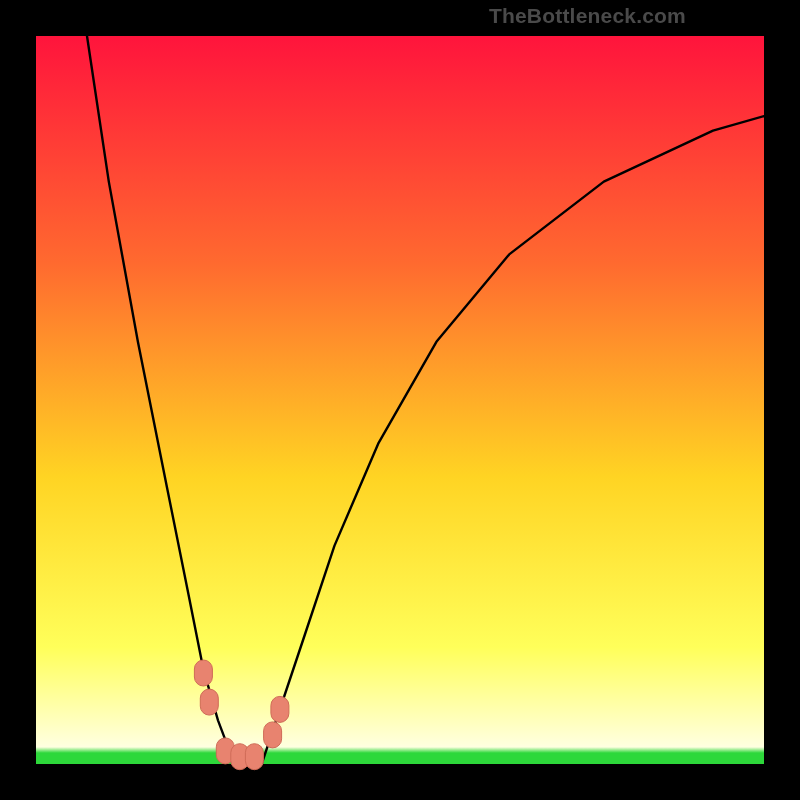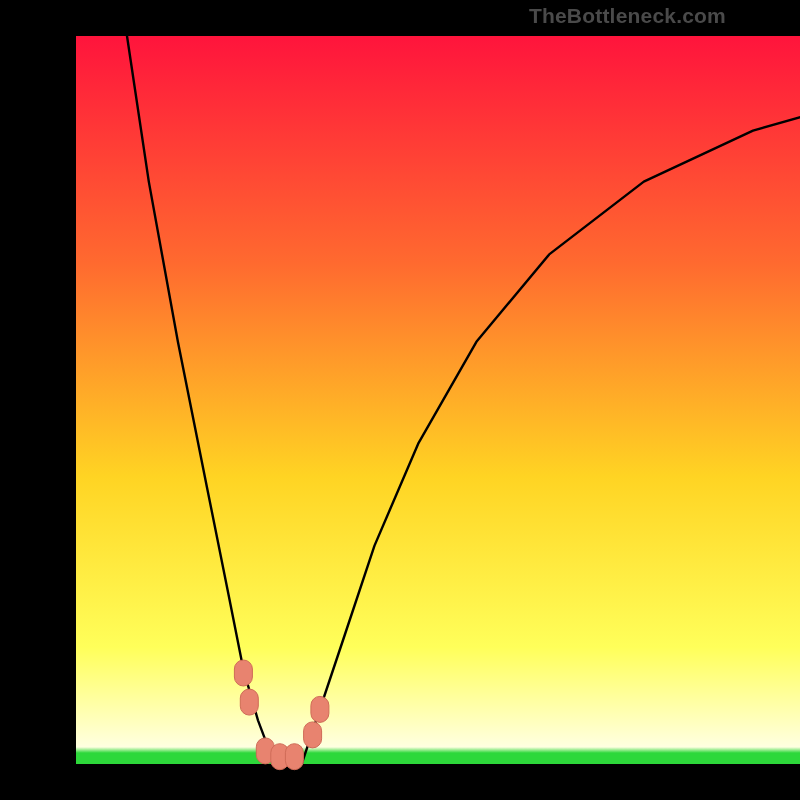--- a/index.html
+++ b/index.html
@@ -9,21 +9,20 @@
     height: 800px;
     background: #000;
     font-family: Arial, Helvetica, sans-serif;
     overflow: hidden;
   }
   .frame {
     position: relative;
     width: 696px;
     height: 800px;
     background: #000;
-    margin-left: 40px;
   }
   .watermark {
     position: absolute;
     top: 4px;
     right: 10px;
     color: #4a4a4a;
     font-weight: 600;
     font-size: 21px;
     letter-spacing: 0.2px;
     user-select: none;

